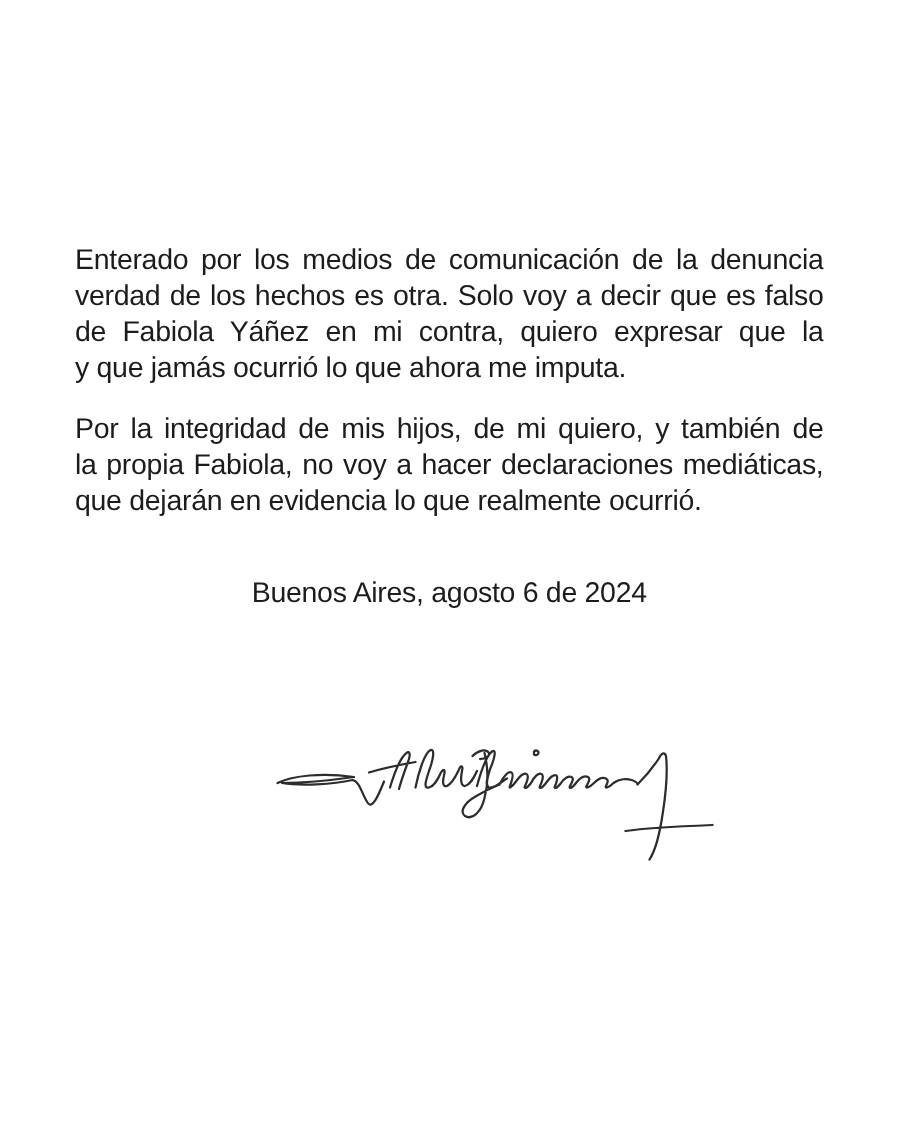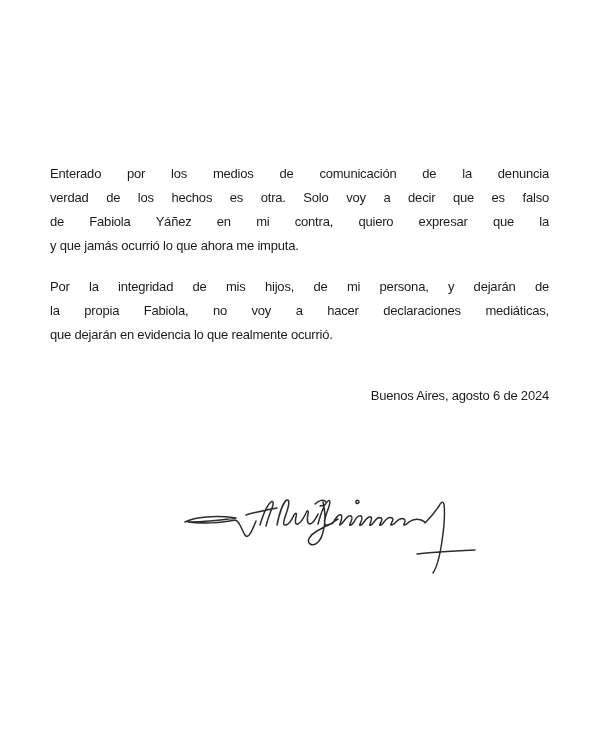--- a/index.html
+++ b/index.html
@@ -14,21 +14,21 @@
     background: #ffffff;
     overflow: hidden;
     font-family: "Liberation Sans", "DejaVu Sans", sans-serif;
     color: #1c1c1c;
   }
   .textblock {
     position: absolute;
     left: 50px;
     top: 162px;
     width: 499px;
-    font-size: 13px;
+    font-size: 19px;
     line-height: 24px;
     letter-spacing: -0.2px;
     color: #1c1c1c;
   }
   .para { margin: 0 0 17px 0; }
   .para:last-of-type { margin-bottom: 0; }
   .tline {
     height: 24px;
     overflow: hidden;
     text-align: justify;
@@ -37,21 +37,21 @@
     white-space: normal;
   }
   .tline.last {
     text-align: right;
     text-align-last: left;
     word-spacing: normal;
   }
   .dateline {
     margin-top: 37px;
     height: 24px;
-    text-align: right;
+    text-align: center;
   }
   .signature-wrap {
     position: absolute;
     left: 182px;
     top: 491px;
     width: 300px;
     height: 90px;
   }
   .signature-wrap svg {
     display: block;
@@ -67,21 +67,21 @@
   <div class="textblock">
 
     <div class="para">
       <div class="tline">Enterado por los medios de comunicación de la denuncia</div>
       <div class="tline">verdad de los hechos es otra. Solo voy a decir que es falso</div>
       <div class="tline">de Fabiola Yáñez en mi contra, quiero expresar que la</div>
       <div class="tline last">y que jamás ocurrió lo que ahora me imputa.</div>
     </div>
 
     <div class="para">
-      <div class="tline">Por la integridad de mis hijos, de mi persona, y dejarán de</div>
+      <div class="tline">Por la integridad de mis hijos, de mi quiero, y también de</div>
       <div class="tline">la propia Fabiola, no voy a hacer declaraciones mediáticas,</div>
       <div class="tline last">que dejarán en evidencia lo que realmente ocurrió.</div>
     </div>
 
     <div class="dateline">Buenos Aires, agosto 6 de 2024</div>
 
   </div>
 
   <div class="signature-wrap">
     <svg viewBox="0 0 300 90" xmlns="http://www.w3.org/2000/svg">

